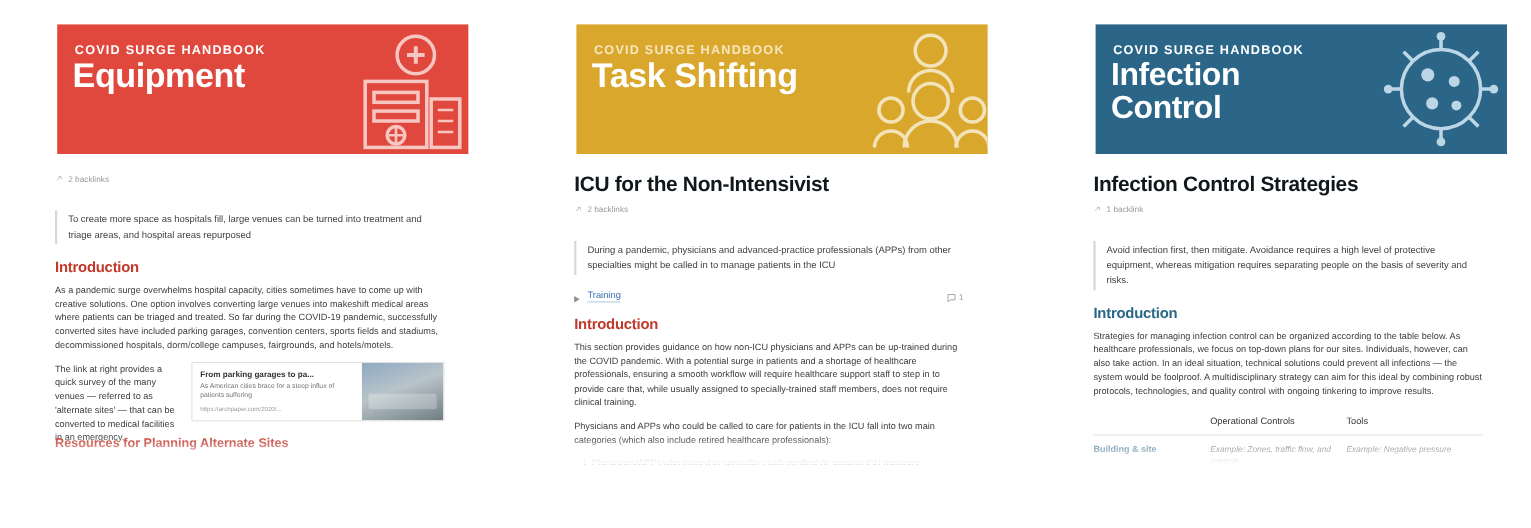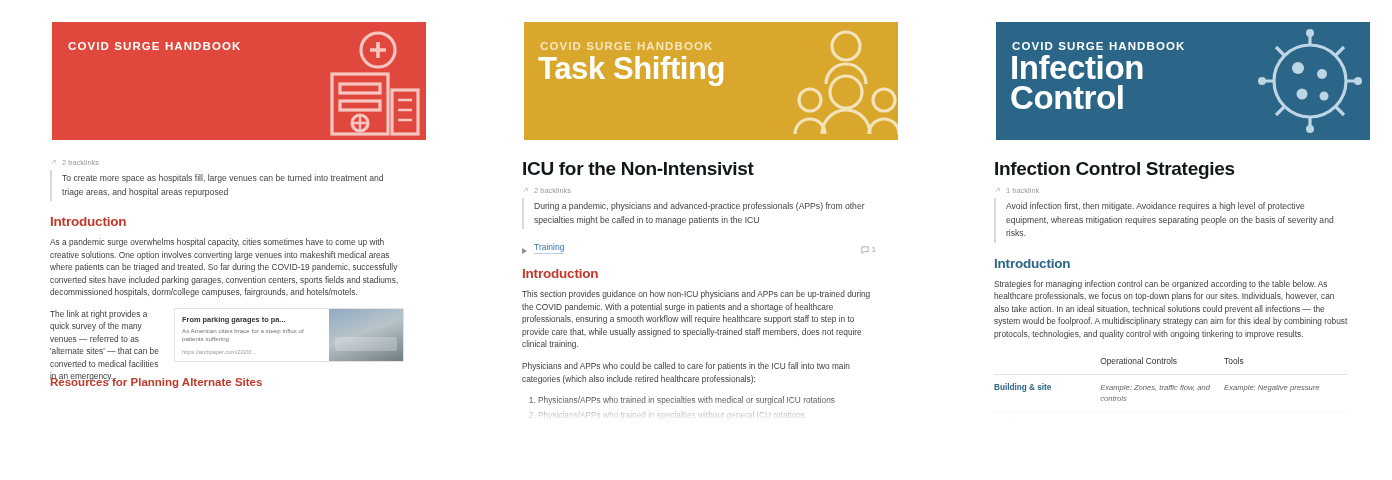--- a/index.html
+++ b/index.html
@@ -52,21 +52,21 @@
   .banner-title {
     position: absolute;
     left: 14px;
     top: 31px;
     font-size: 31px;
     line-height: 32px;
     font-weight: bold;
     color: #ffffff;
     letter-spacing: -0.4px;
   }
-  .banner-title.small { font-size: 33px; line-height: 30px; }
+  .banner-title.small { font-size: 29px; line-height: 30px; }
   .banner-art {
     position: absolute;
     right: 0;
     top: 0;
     width: 160px;
     height: 118px;
   }
 
   
   .doc {
@@ -79,21 +79,21 @@
     letter-spacing: -0.3px;
     margin: 0 0 6px 0;
     color: #11181c;
   }
   .backlinks {
     display: flex;
     align-items: center;
     gap: 4px;
     font-size: 7.5px;
     color: #9a9a98;
-    margin-bottom: 3px;
+    margin-bottom: 24px;
   }
   .backlink-icon {
     display: inline-block;
     width: 8px;
     height: 8px;
     opacity: .7;
   }
   .callout {
     border-left: 2px solid #d8d8d6;
     padding: 2px 0 2px 10px;
@@ -259,20 +259,21 @@
 </style>
 </head>
 <body>
 
 <div class="stage">
 
   <div class="card card-1">
     <div class="banner red">
       <div class="banner-kicker">COVID SURGE HANDBOOK</div>
       <div class="banner-title">
+        <div>Equipment</div>
       </div>
       <svg class="banner-art" viewBox="0 0 160 118">
         <g fill="none" stroke="#f7c6c1" stroke-width="3.2">
           <circle cx="112" cy="28" r="17"></circle>
           <path d="M112 20 v16 M104 28 h16" stroke-width="3.6"></path>
           <rect x="66" y="52" width="56" height="60"></rect>
           <rect x="74" y="62" width="40" height="9"></rect>
           <rect x="74" y="79" width="40" height="9"></rect>
           <circle cx="94" cy="101" r="8"></circle>
           <path d="M94 94 v14 M87 101 h14" stroke-width="2.4"></path>

